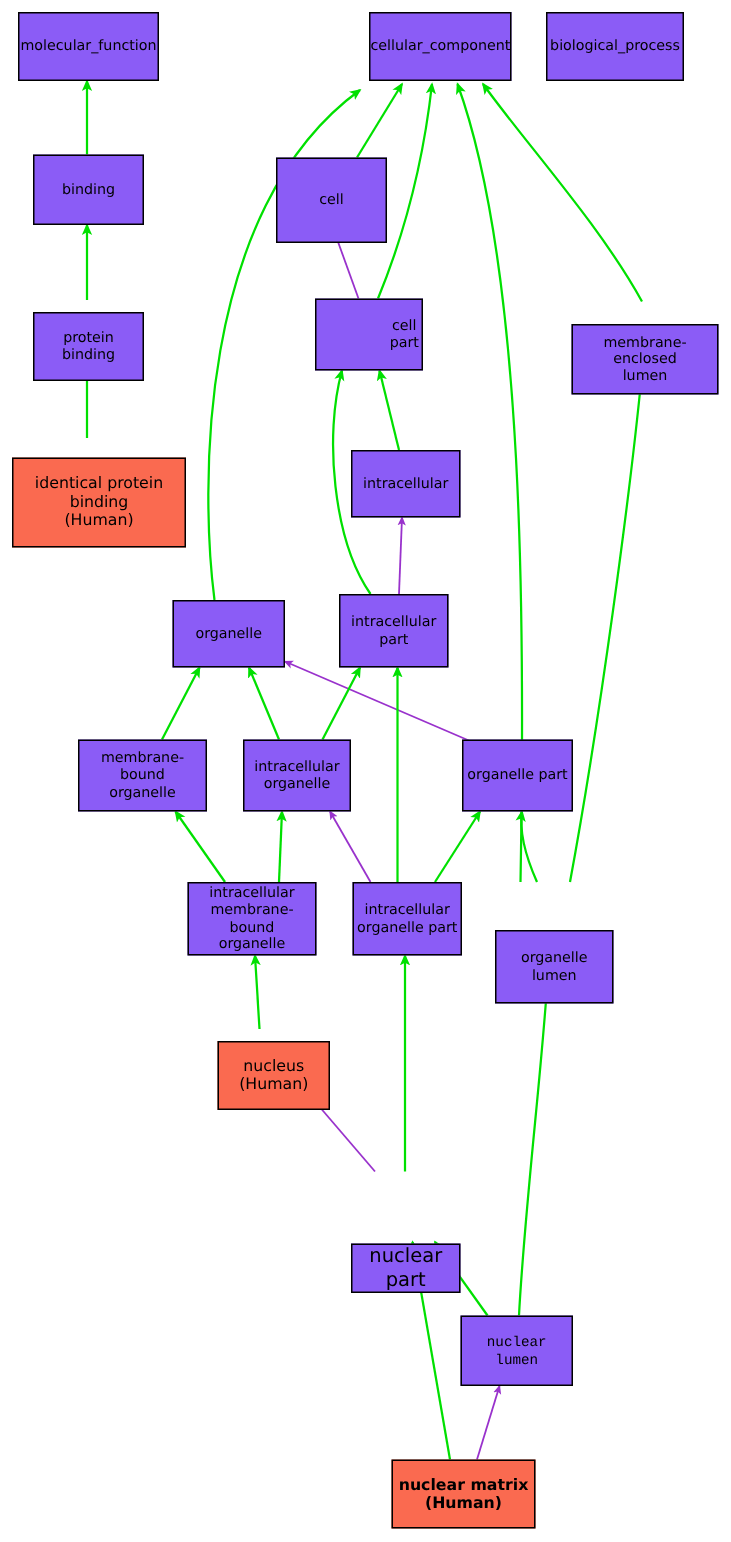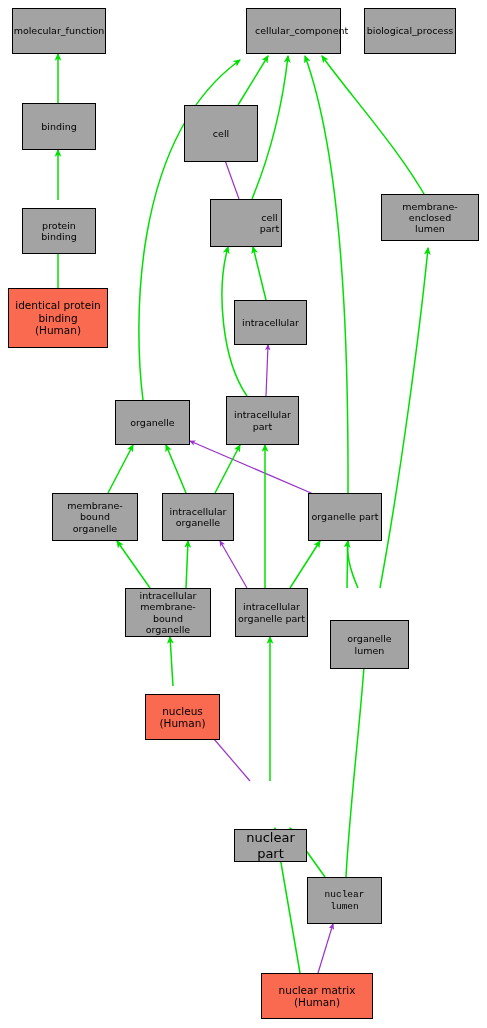--- a/index.html
+++ b/index.html
@@ -23,21 +23,21 @@
     position: absolute;
     left: 0;
     top: 0;
     width: 487px;
     height: 1028px;
   }
   .go-node {
     position: absolute;
     box-sizing: border-box;
     border: 1px solid #000000;
-    background: #a3a3a3;
+    background: #8b5cf6;
     display: flex;
     align-items: center;
     justify-content: center;
     text-align: center;
     line-height: 1.18;
     color: #000000;
     font-family: "DejaVu Sans", sans-serif;
     z-index: 5;
   }
   .go-node.highlight {
@@ -91,43 +91,43 @@
       <path d="M 270,781 L 270,637" fill="none" stroke="#00e000" stroke-width="1.5" marker-end="url(#arrow-is_a)"></path>
       <path d="M 325,877 L 290,828" fill="none" stroke="#00e000" stroke-width="1.5" marker-end="url(#arrow-is_a)"></path>
       <path d="M 346,877 C 350,800 363,700 366,637" fill="none" stroke="#00e000" stroke-width="1.5" marker-end="url(#arrow-is_a)"></path>
       <path d="M 300,973 L 275,828" fill="none" stroke="#00e000" stroke-width="1.5" marker-end="url(#arrow-is_a)"></path>
       <path d="M 318,973 L 333,924" fill="none" stroke="#9932cc" stroke-width="1.2" marker-end="url(#arrow-part_of)"></path>
     </svg>
   <div id="node-layer">
       <div class="go-node" style="left: 12px; top: 8px; width: 94px; height: 46px; font-size: 9.5px;">
         <span class="node-label">molecular_function</span>
       </div>
-      <div class="go-node" style="left: 246px; top: 8px; width: 95px; height: 46px; font-size: 9.5px; padding-left: 8px;">
+      <div class="go-node" style="left: 246px; top: 8px; width: 95px; height: 46px; font-size: 9.5px;">
         <span class="node-label">cellular_component</span>
       </div>
       <div class="go-node" style="left: 364px; top: 8px; width: 92px; height: 46px; font-size: 9.5px;">
         <span class="node-label">biological_process</span>
       </div>
       <div class="go-node" style="left: 22px; top: 103px; width: 74px; height: 47px; font-size: 9.5px;">
         <span class="node-label">binding</span>
       </div>
       <div class="go-node" style="left: 184px; top: 105px; width: 74px; height: 57px; font-size: 9.5px;">
         <span class="node-label">cell</span>
       </div>
       <div class="go-node" style="left: 22px; top: 200px; width: 74px; height: 46px; font-size: 9.5px; margin-top: 8px;">
         <span class="node-label">protein binding</span>
       </div>
       <div class="go-node" style="left: 210px; top: 199px; width: 72px; height: 48px; font-size: 9.5px; padding-left: 47px;">
         <span class="node-label">cell part</span>
       </div>
-      <div class="go-node" style="left: 381px; top: 194px; width: 98px; height: 47px; font-size: 9.5px;">
+      <div class="go-node" style="left: 381px; top: 216px; width: 98px; height: 47px; font-size: 9.5px;">
         <span class="node-label">membrane-enclosed
 lumen</span>
       </div>
-      <div class="go-node highlight" style="left: 8px; top: 288px; width: 100px; height: 60px; font-size: 10.5px;">
+      <div class="go-node highlight" style="left: 8px; top: 305px; width: 116px; height: 60px; font-size: 10.5px;">
         <span class="node-label">identical protein
 binding
 (Human)</span>
       </div>
       <div class="go-node" style="left: 234px; top: 300px; width: 73px; height: 45px; font-size: 9.5px;">
         <span class="node-label">intracellular</span>
       </div>
       <div class="go-node" style="left: 115px; top: 400px; width: 75px; height: 45px; font-size: 9.5px;">
         <span class="node-label">organelle</span>
       </div>
@@ -161,18 +161,18 @@
       <div class="go-node highlight" style="left: 145px; top: 686px; width: 75px; height: 46px; font-size: 10.5px; margin-top: 8px;">
         <span class="node-label">nucleus
 (Human)</span>
       </div>
       <div class="go-node" style="left: 234px; top: 781px; width: 73px; height: 33px; font-size: 13px; margin-top: 48px;">
         <span class="node-label">nuclear part</span>
       </div>
       <div class="go-node" style="left: 307px; top: 877px; width: 75px; height: 47px; font-size: 9.5px; font-family: Liberation Mono, monospace;">
         <span class="node-label">nuclear lumen</span>
       </div>
-      <div class="go-node highlight" style="left: 261px; top: 973px; width: 112px; height: 46px; font-size: 10.5px;">
+      <div class="go-node highlight" style="left: 261px; top: 973px; width: 96px; height: 46px; font-size: 10.5px; font-weight: bold;">
         <span class="node-label">nuclear matrix
 (Human)</span>
       </div>
     </div>
 </div>
 
 </body></html>

